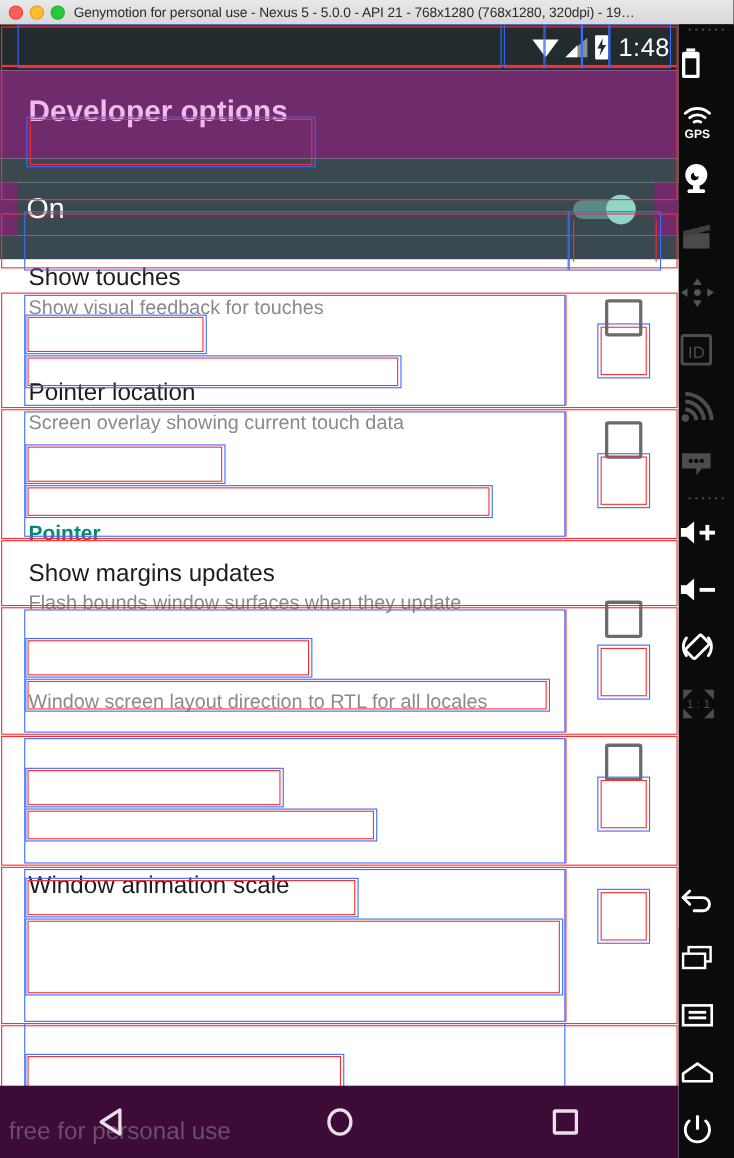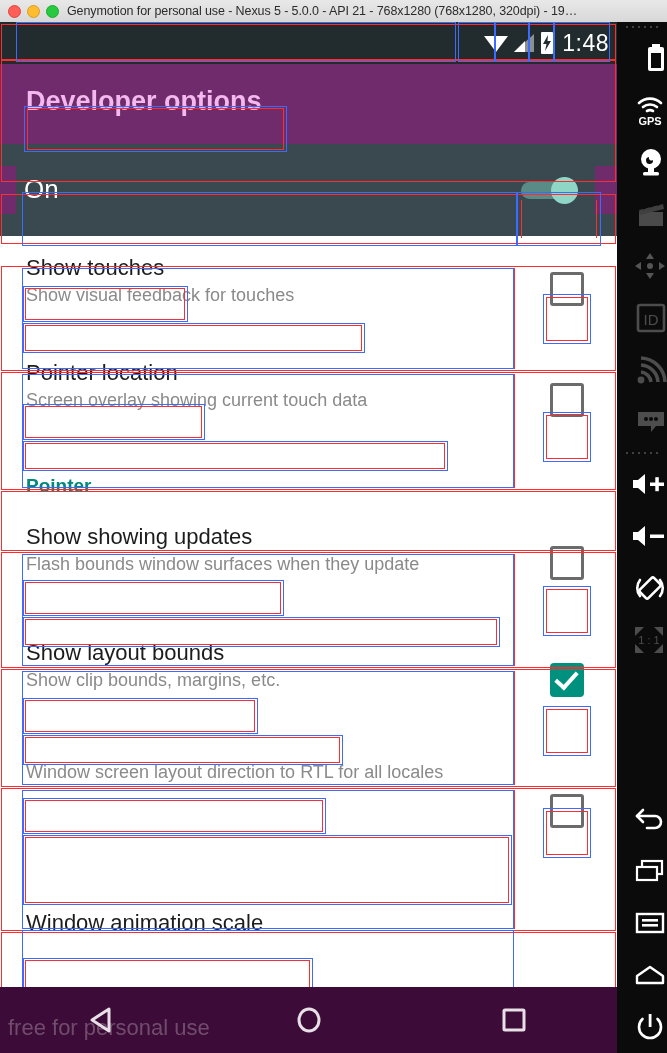--- a/index.html
+++ b/index.html
@@ -40,41 +40,41 @@
   .onrow .purple-edge-r{position:absolute;right:0;top:0;width:22px;height:48px;background:#6f2b6b;}
   .onrow .on-label{position:absolute;left:24px;top:8px;font-size:26px;color:#fff;}
   .switch{position:absolute;right:34px;top:11px;width:62px;height:26px;}
   .sw-track{position:absolute;left:0;top:5px;width:54px;height:17px;border-radius:9px;background:#5a8b87;}
   .sw-thumb{position:absolute;left:30px;top:0;width:27px;height:27px;border-radius:50%;background:#8fd6c7;}
   .darkstrip2{height:22px;background:#3a4850;}
 
   
   .list{background:#fff;}
   .row{position:relative;display:flex;align-items:flex-start;background:#fff;}
-  .row-text{flex:1;padding:19px 0 16px 26px;}
+  .row-text{flex:1;padding:3px 0 16px 26px;}
   .row-title{font-size:22px;color:#1c1c1c;line-height:1.18;}
   .row-sub{font-size:18px;color:#8a8a8a;line-height:1.24;margin-top:3px;}
   .row-ctl{width:100px;display:flex;align-items:center;justify-content:center;align-self:stretch;}
   .cb{width:34px;height:34px;box-sizing:border-box;}
   .cb-off{border:3px solid #6b6b6b;border-radius:3px;background:#fff;}
   .cb-on{background:#00917e;border-radius:4px;position:relative;}
   .cb-on:after{content:"";position:absolute;left:10px;top:4px;width:9px;height:18px;
                border:solid #fff;border-width:0 4px 4px 0;transform:rotate(42deg);}
   .section-head{padding:16px 0 8px 26px;font-size:19px;color:#00897b;font-weight:bold;background:#fff;}
 
   
   .navbar{position:absolute;left:0;bottom:0;width:617px;height:66px;background:#3c0b38;}
   .nav-items{position:absolute;left:0;top:0;width:617px;height:66px;display:flex;}
   .nav-cell{flex:1;display:flex;align-items:center;justify-content:center;}
   .watermark{position:absolute;left:8px;bottom:12px;font-size:22px;color:#7a5876;opacity:.85;}
 
   
   .toolbar{position:absolute;right:0;top:22px;width:50px;height:1031px;background:#0b0b0b;
            display:flex;flex-direction:column;align-items:center;}
-  .tb-btn{width:50px;height:52px;display:flex;align-items:center;justify-content:flex-end;}
+  .tb-btn{width:50px;height:52px;display:flex;align-items:center;justify-content:flex-start;}
   .tb-dots{width:50px;height:10px;display:flex;align-items:center;justify-content:center;gap:4px;}
   .tb-dots i{width:2px;height:2px;background:#555;display:block;border-radius:50%;}
   .tb-spacer{flex:1;}
 
   
   .ov{position:absolute;left:0;top:0;width:617px;height:1031px;pointer-events:none;}
   .ob{position:absolute;box-sizing:border-box;border:1px solid #ff2d2d;}
   .obb{position:absolute;box-sizing:border-box;border:1px solid #3b6cff;}
   .vline{position:absolute;width:1px;background:#ff2d2d;}
   .vlineb{position:absolute;width:2px;background:#3b6cff;}
@@ -149,37 +149,28 @@
         </div>
         <div class="row-ctl">
           <div class="cb cb-off"></div>
         </div>
       </div>
 
       <div class="section-head">Pointer</div>
 
       <div class="row" style="height:116px">
         <div class="row-text">
-          <div class="row-title">Show showing updates</div>
+          <div class="row-title">Show margins updates</div>
           <div class="row-sub">Flash bounds window surfaces when they update</div>
         </div>
         <div class="row-ctl">
           <div class="cb cb-off"></div>
         </div>
       </div>
 
-      <div class="row" style="height:118px">
-        <div class="row-text">
-          <div class="row-title">Show layout bounds</div>
-          <div class="row-sub">Show clip bounds, margins, etc.</div>
-        </div>
-        <div class="row-ctl">
-          <div class="cb cb-on"></div>
-        </div>
-      </div>
 
       <div class="row" style="height:143px">
         <div class="row-text">
           <div class="row-sub" style="max-width:460px">Window screen layout direction to RTL for all locales</div>
         </div>
         <div class="row-ctl">
           <div class="cb cb-off"></div>
         </div>
       </div>
 

